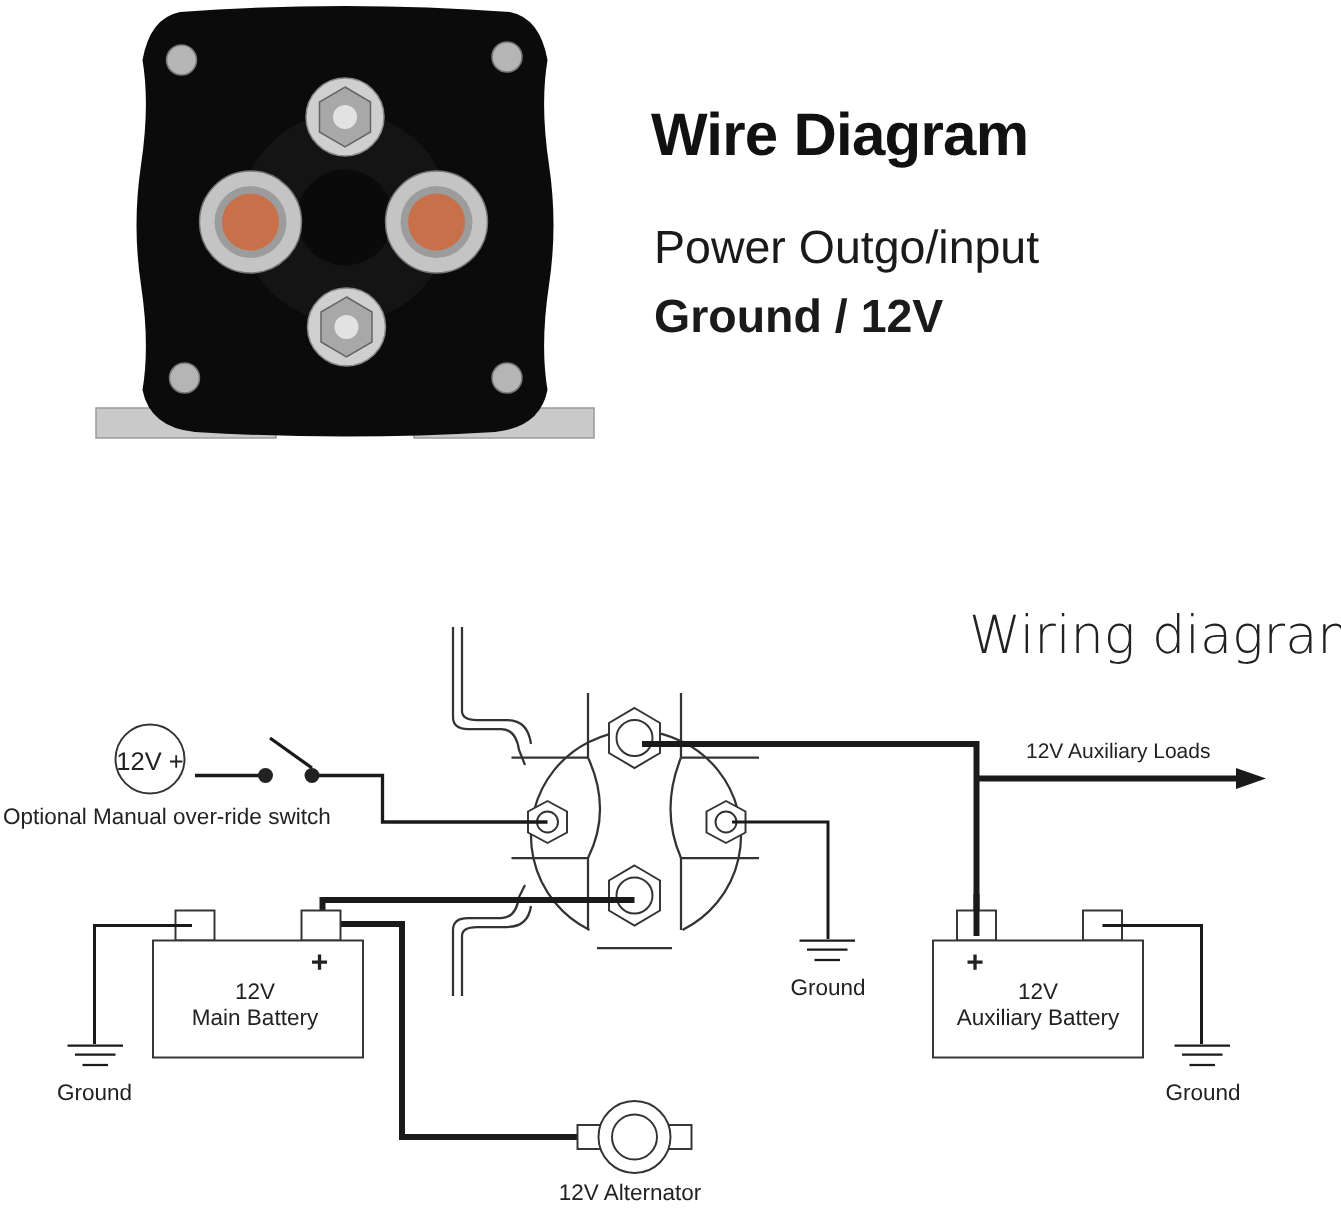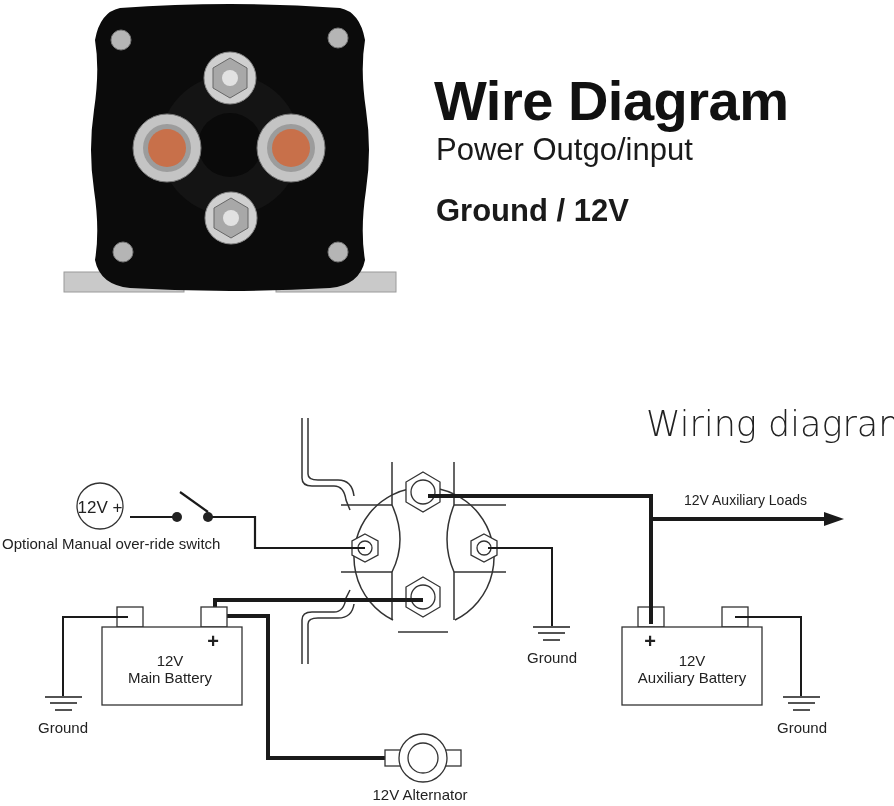--- a/index.html
+++ b/index.html
@@ -1,21 +1,21 @@
 <!DOCTYPE html>
 <html><head>
 <meta charset="utf-8">
 <style>
   html, body { margin: 0; padding: 0; background: #ffffff; }
   body { width: 894px; height: 806px; position: relative; overflow: hidden; font-family: "Liberation Sans", sans-serif; }
   .abs { position: absolute; }
   #photo { left: 60px; top: 0; width: 340px; height: 300px; }
-  #title { left: 434px; top: 68px; font-size: 56px; font-weight: bold; color: #111; letter-spacing: -0.5px; white-space: nowrap; }
+  #title { left: 434px; top: 68px; font-size: 40px; font-weight: bold; color: #111; letter-spacing: -0.5px; white-space: nowrap; }
   .sub { left: 436px; font-size: 31px; color: #1a1a1a; white-space: nowrap; }
-  #sub1 { top: 132px; }
+  #sub1 { top: 147px; }
   #sub2 { top: 193px; font-weight: bold; }
   #wiring-title { left: 646px; top: 404px; font-size: 35px; color: #222; font-family: "DejaVu Sans", sans-serif; font-weight: 300; white-space: nowrap; }
   #diagram { left: 0; top: 400px; width: 894px; height: 406px; }
   .lbl { font-family: "Liberation Sans", sans-serif; fill: #222; }
 </style>
 </head>
 <body>
 
 <svg id="photo" class="abs" viewBox="0 0 340 300">
 

